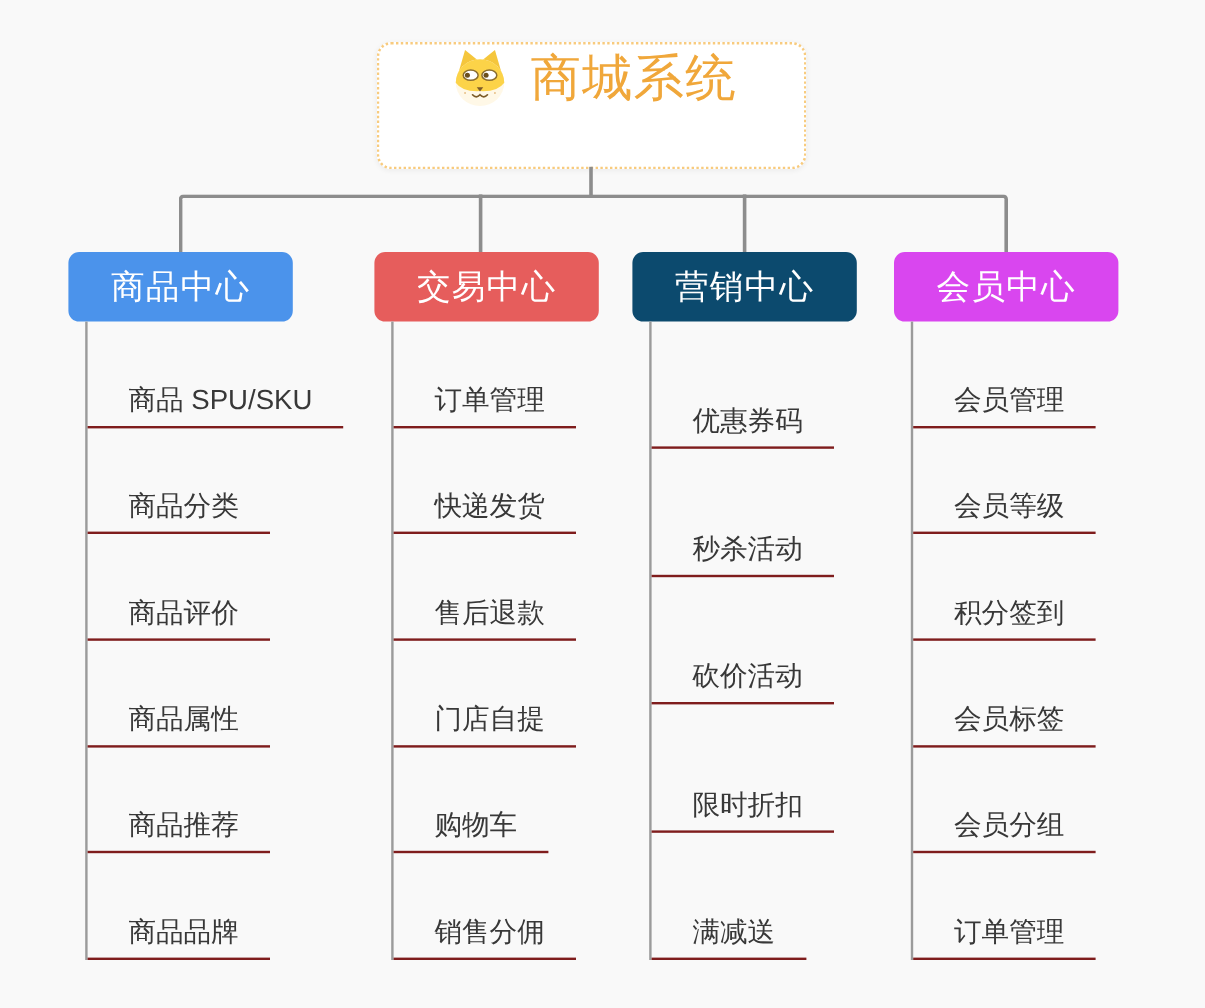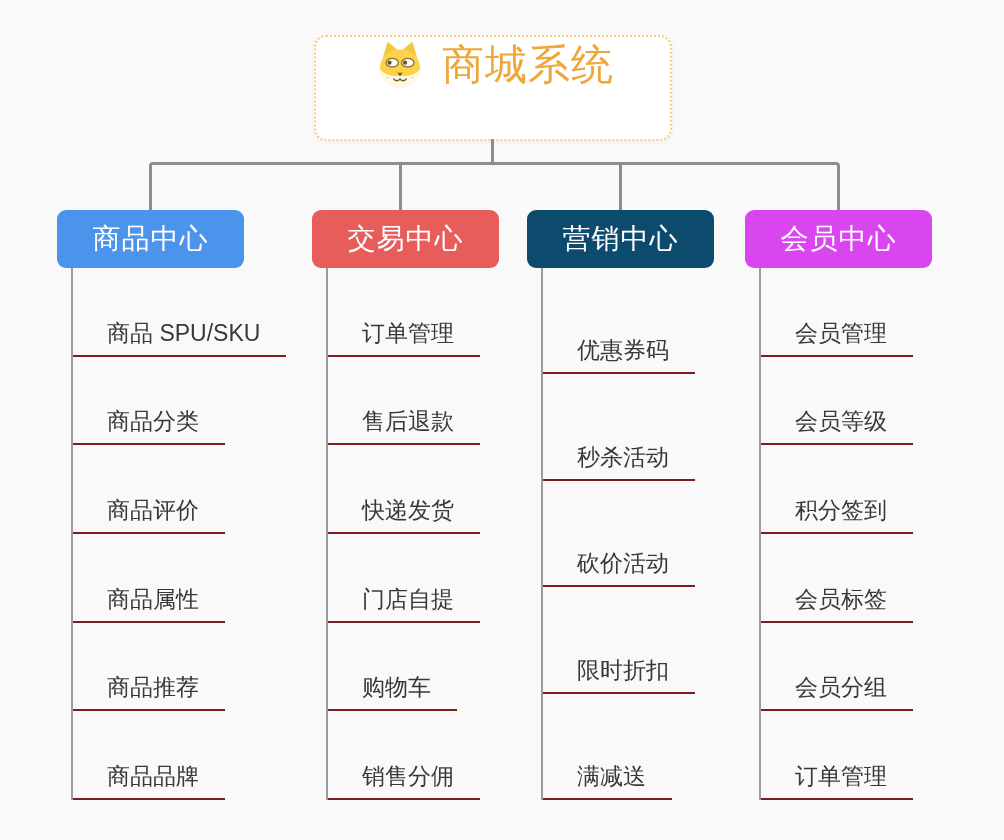--- a/index.html
+++ b/index.html
@@ -124,22 +124,22 @@
       <li>商品属性</li>
       <li>商品推荐</li>
       <li>商品品牌</li>
     </ul>
   </div>
 
   <div class="branch branch-2">
     <div class="branch-header" style="background-color: rgb(230, 93, 92);">交易中心</div>
     <ul class="children">
       <li>订单管理</li>
+      <li>快递发货</li>
       <li>售后退款</li>
-      <li>快递发货</li>
       <li>门店自提</li>
       <li>购物车</li>
       <li>销售分佣</li>
     </ul>
   </div>
 
   <div class="branch branch-3">
     <div class="branch-header" style="background-color: #0c4a6e;">营销中心</div>
     <ul class="children">
       <li>优惠券码</li>

